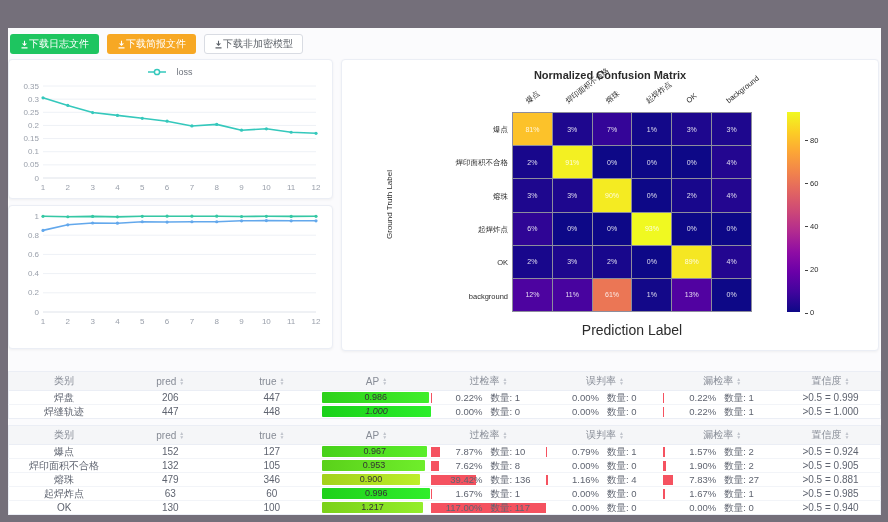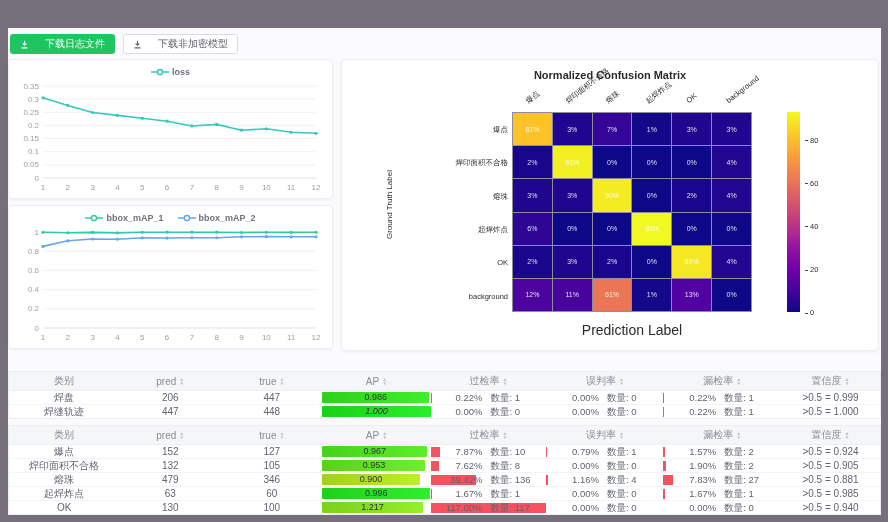--- a/index.html
+++ b/index.html
@@ -1,37 +1,37 @@
 <!DOCTYPE html>
 <html><head>
 <meta charset="utf-8">
 <style>
   html,body{margin:0;padding:0;}
   body{width:888px;height:522px;background:#746f7a;position:relative;overflow:hidden;
        font-family:"Liberation Sans","DejaVu Sans",sans-serif;}
   .content{position:absolute;left:8px;top:28px;width:873px;height:470px;background:#fbfbfd;}
   
   .toolbar{display:flex;gap:8px;padding:6px 0 5px 2px;}
-  .btn{display:inline-flex;align-items:center;gap:16px;height:20px;padding:0 9px;border-radius:3px;
+  .btn{display:inline-flex;align-items:center;gap:0;height:20px;padding:0 9px;border-radius:3px;
        font-size:10px;border:1px solid transparent;cursor:pointer;white-space:nowrap;}
   .btn svg{flex:none;}
   .btn-green{background:#1ec560;color:#fff;}
   .btn-orange{background:#f7a824;color:#fff;}
   .btn-plain{background:#fff;color:#5c6168;border-color:#d9dce3;}
   .btn-gray{background:#a5a5ad;color:#3b3b43;border-color:#97979f;}
   
   .main{display:flex;gap:8px;padding:0 2px 0 0;}
   .leftcol{width:325px;display:flex;flex-direction:column;gap:6px;flex:none;}
   .card{background:#fff;border:1px solid #ebeef5;border-radius:4px;box-shadow:0 1px 3px rgba(0,0,0,.05);}
   .chart-card{padding:4px 4px 0 4px;box-sizing:border-box;}
   #card-loss{height:140px;}
   #card-map{height:144px;}
   #card-cm{height:290px;flex:1;position:relative;}
   .legend{display:flex;justify-content:center;gap:14px;height:16px;align-items:center;}
-  .legend-item{display:inline-flex;align-items:center;gap:3px;font-size:9px;color:#6e737c;cursor:pointer;font-weight:bold;}
+  .legend-item{display:inline-flex;align-items:center;gap:10px;font-size:9px;color:#6e737c;cursor:pointer;}
   
   .cm-title{position:absolute;top:9px;left:0;right:0;text-align:center;font-size:11px;font-weight:bold;color:#2b2b2b;}
   .cm-grid{position:absolute;left:170px;top:52px;width:240px;height:200px;display:grid;
            grid-template-columns:repeat(6,1fr);grid-template-rows:repeat(6,1fr);gap:1px;background:#8d8d9c;
            border:1px solid #8d8d9c;box-sizing:border-box;}
   .cm-cell{display:flex;align-items:center;justify-content:center;font-size:7px;color:rgba(255,255,255,.85);}
   .cm-collabel{position:absolute;font-size:7.5px;color:#2b2b2b;white-space:nowrap;transform:rotate(-38deg);
                transform-origin:left bottom;}
   .cm-rowlabel{position:absolute;font-size:7.5px;color:#2b2b2b;width:74px;text-align:right;left:92px;}
   .cm-xlabel{position:absolute;font-size:14px;color:#2b2b2b;left:170px;width:240px;text-align:center;top:262px;}
@@ -62,20 +62,26 @@
 </head>
 <body>
 
 <div class="content">
   <div class="toolbar" id="toolbar">
       <button class="btn btn-green">
         <svg width="9" height="9" viewBox="0 0 12 12">
           <path d="M6 1v6M3.5 4.5L6 7l2.5-2.5M2 10.5h8" stroke="currentColor" fill="none" stroke-width="1.4"></path>
         </svg>
         <span>下载日志文件</span>
+      </button>
+      <button class="btn btn-orange">
+        <svg width="9" height="9" viewBox="0 0 12 12">
+          <path d="M6 1v6M3.5 4.5L6 7l2.5-2.5M2 10.5h8" stroke="currentColor" fill="none" stroke-width="1.4"></path>
+        </svg>
+        <span>下载简报文件</span>
       </button>
       <button class="btn btn-plain">
         <svg width="9" height="9" viewBox="0 0 12 12">
           <path d="M6 1v6M3.5 4.5L6 7l2.5-2.5M2 10.5h8" stroke="currentColor" fill="none" stroke-width="1.4"></path>
         </svg>
         <span>下载非加密模型</span>
       </button>
     </div>
 
   <div class="main">
@@ -128,36 +134,20 @@
               <circle cx="154.0909090909091" cy="41.22285714285714" r="1.6" fill="#35c8bc"></circle>
               <circle cx="178.9090909090909" cy="45.95428571428571" r="1.6" fill="#35c8bc"></circle>
               <circle cx="203.72727272727272" cy="44.37714285714286" r="1.6" fill="#35c8bc"></circle>
               <circle cx="228.54545454545453" cy="50.16" r="1.6" fill="#35c8bc"></circle>
               <circle cx="253.36363636363637" cy="48.84571428571428" r="1.6" fill="#35c8bc"></circle>
               <circle cx="278.1818181818182" cy="52.26285714285714" r="1.6" fill="#35c8bc"></circle>
               <circle cx="303" cy="53.31428571428571" r="1.6" fill="#35c8bc"></circle>
             </svg></div>
       </div>
       <div class="card chart-card" id="card-map">
-        <div class="legend" id="legend-map">
-            <span class="legend-item">
-              <svg width="18" height="8" viewBox="0 0 18 8">
-                <line x1="0" y1="4" x2="18" y2="4" stroke="#35c8a4" stroke-width="1.5"></line>
-                <circle cx="9" cy="4" r="2.6" fill="#fff" stroke="#35c8a4" stroke-width="1.5"></circle>
-              </svg>
-              <span>bbox_mAP_1</span>
-            </span>
-            <span class="legend-item">
-              <svg width="18" height="8" viewBox="0 0 18 8">
-                <line x1="0" y1="4" x2="18" y2="4" stroke="#63a8ec" stroke-width="1.5"></line>
-                <circle cx="9" cy="4" r="2.6" fill="#fff" stroke="#63a8ec" stroke-width="1.5"></circle>
-              </svg>
-              <span>bbox_mAP_2</span>
-            </span>
-          </div>
         <div id="chart-map"><svg width="313" height="118" viewBox="0 0 313 118">
               <line x1="30" y1="102" x2="303" y2="102" stroke="#dfe3ea" stroke-width="1"></line>
               <text x="26" y="104.5" text-anchor="end" font-size="8" fill="#9aa0ab">0</text>
               <line x1="30" y1="82.80000000000001" x2="303" y2="82.80000000000001" stroke="#eef1f6" stroke-width="1"></line>
               <text x="26" y="85.30000000000001" text-anchor="end" font-size="8" fill="#9aa0ab">0.2</text>
               <line x1="30" y1="63.599999999999994" x2="303" y2="63.599999999999994" stroke="#eef1f6" stroke-width="1"></line>
               <text x="26" y="66.1" text-anchor="end" font-size="8" fill="#9aa0ab">0.4</text>
               <line x1="30" y1="44.400000000000006" x2="303" y2="44.400000000000006" stroke="#eef1f6" stroke-width="1"></line>
               <text x="26" y="46.900000000000006" text-anchor="end" font-size="8" fill="#9aa0ab">0.6</text>
               <line x1="30" y1="25.199999999999996" x2="303" y2="25.199999999999996" stroke="#eef1f6" stroke-width="1"></line>

